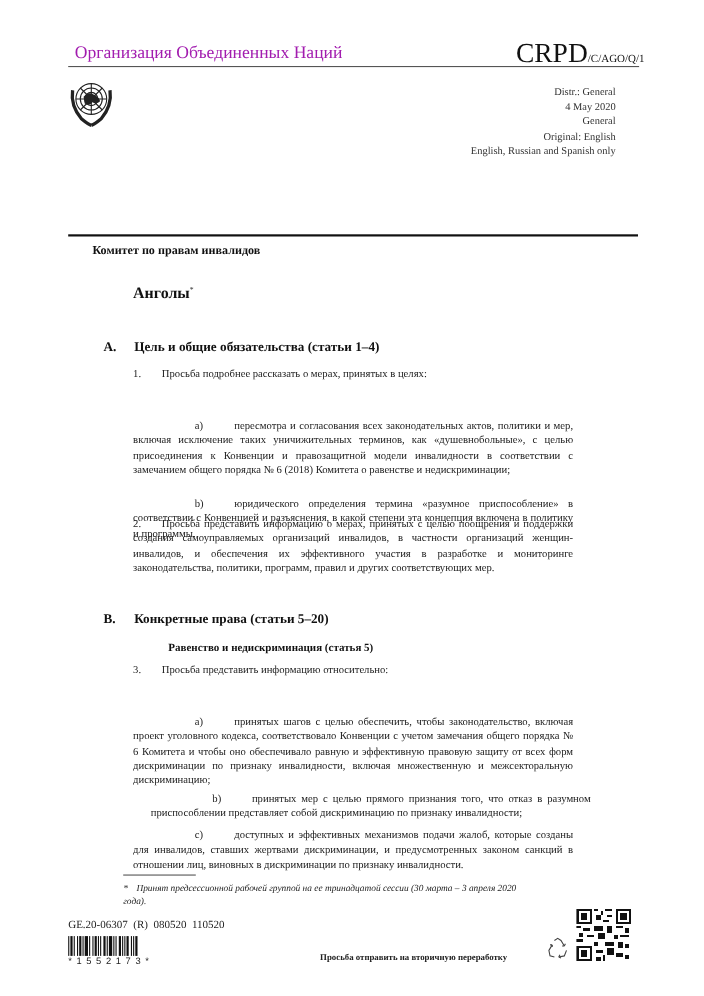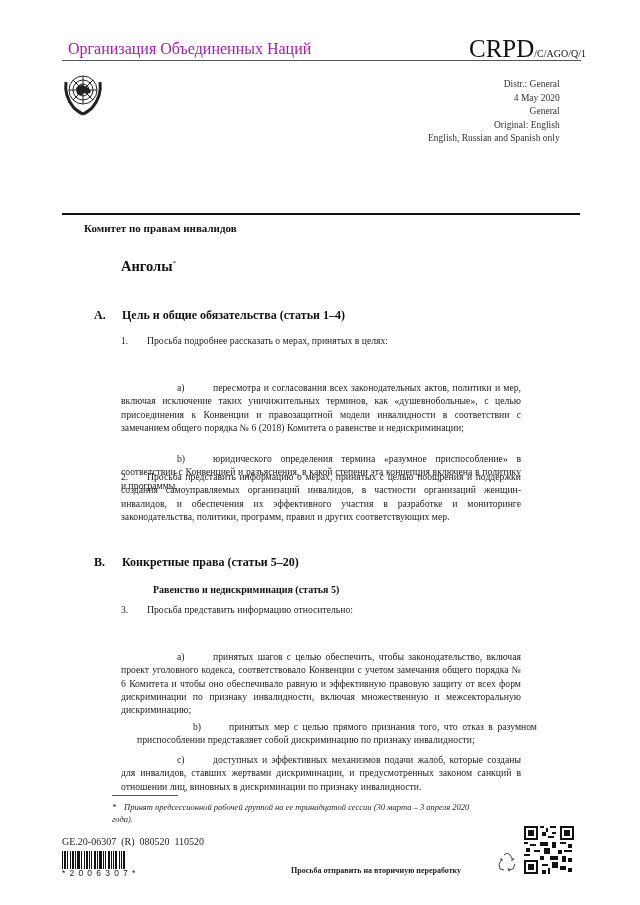--- a/index.html
+++ b/index.html
@@ -147,21 +147,21 @@
     <span style="width:1px;margin-right:1px"></span>
     <span style="width:1px;margin-right:2px"></span>
     <span style="width:2px;margin-right:1px"></span>
     <span style="width:1px;margin-right:1px"></span>
     <span style="width:1px;margin-right:1px"></span>
     <span style="width:2px;margin-right:2px"></span>
     <span style="width:1px;margin-right:1px"></span>
     <span style="width:1px;margin-right:1px"></span>
     <span style="width:2px;margin-right:1px"></span>
 </div>
-<div class="abs barcode-text">*2006307*</div>
+<div class="abs barcode-text">*1552173*</div>
 
 <div class="abs recycle-text">Просьба отправить на вторичную переработку</div>
 
 <div class="abs recycle-icon">
   <svg width="22" height="22" viewBox="0 0 22 22">
     <g fill="none" stroke="#444" stroke-width="1">
       <path d="M8 4 L11 2 L14 4 L17 9"></path>
       <path d="M17 9 L15 9 M17 9 L18 7"></path>
       <path d="M19 13 L17 18 L12 19"></path>
       <path d="M12 19 L13 17 M12 19 L14 20"></path>

